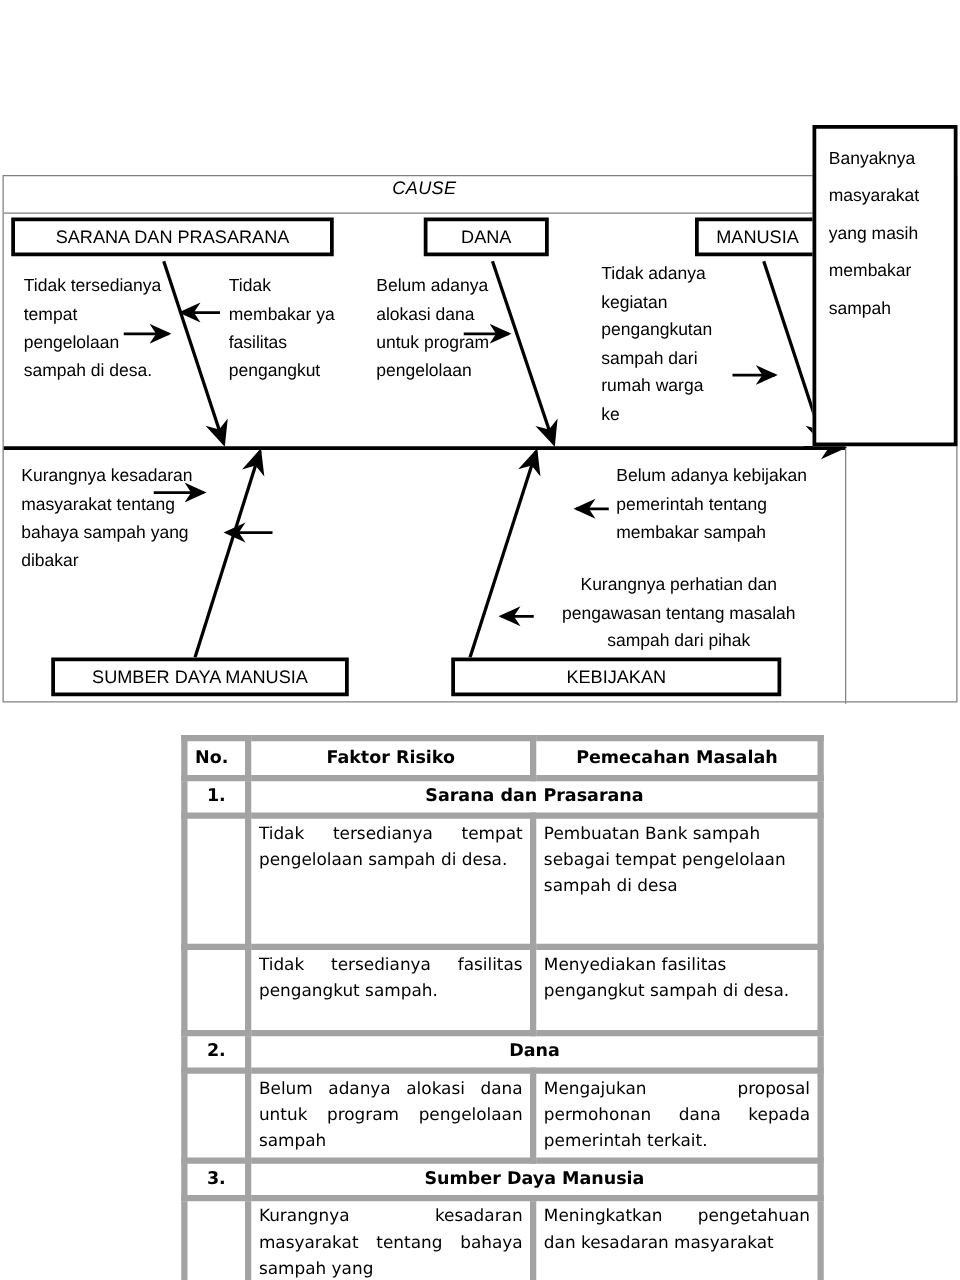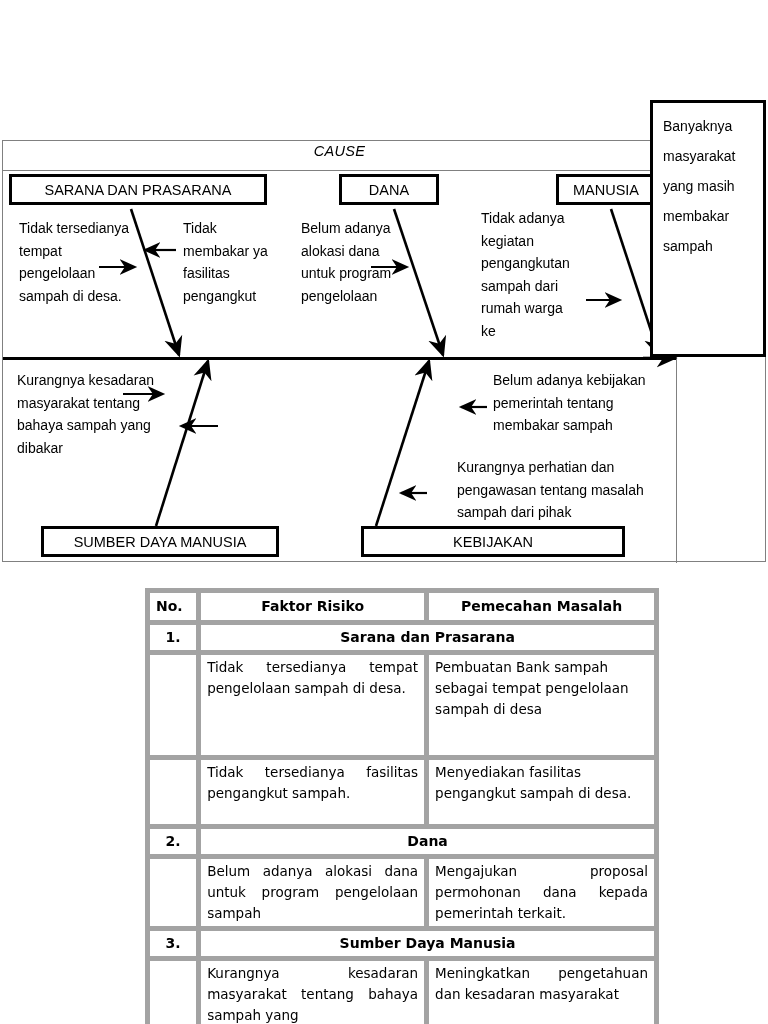--- a/index.html
+++ b/index.html
@@ -73,21 +73,21 @@
   .just{text-align:justify;text-align-last:left;}
 
   #t-sarana1{left:16px;top:76px;width:110px;}
   #t-sarana2{left:180px;top:76px;width:92px;height:120px;}
   #t-dana1  {left:298px;top:76px;width:110px;height:120px;}
   #t-metode1{left:478px;top:66px;width:100px;height:130px;}
 
   #t-sdm1   {left:14px;top:228px;width:140px;}
   #t-sdm2   {left:222px;top:228px;width:175px;}
   #t-kebij1 {left:490px;top:228px;width:165px;}
-  #t-kebij2 {left:454px;top:315px;width:220px;}
+  #t-kebij2 {left:430px;top:315px;width:220px;text-align:center;}
 
   
   .ov{position:absolute;left:0;top:0;width:764px;height:422px;overflow:visible;}
 
   
   .tbl{
     position:absolute;left:145px;top:588px;width:514px;
     border-collapse:collapse;
     font-family:"DejaVu Sans", sans-serif;
     font-size:13.5px;

